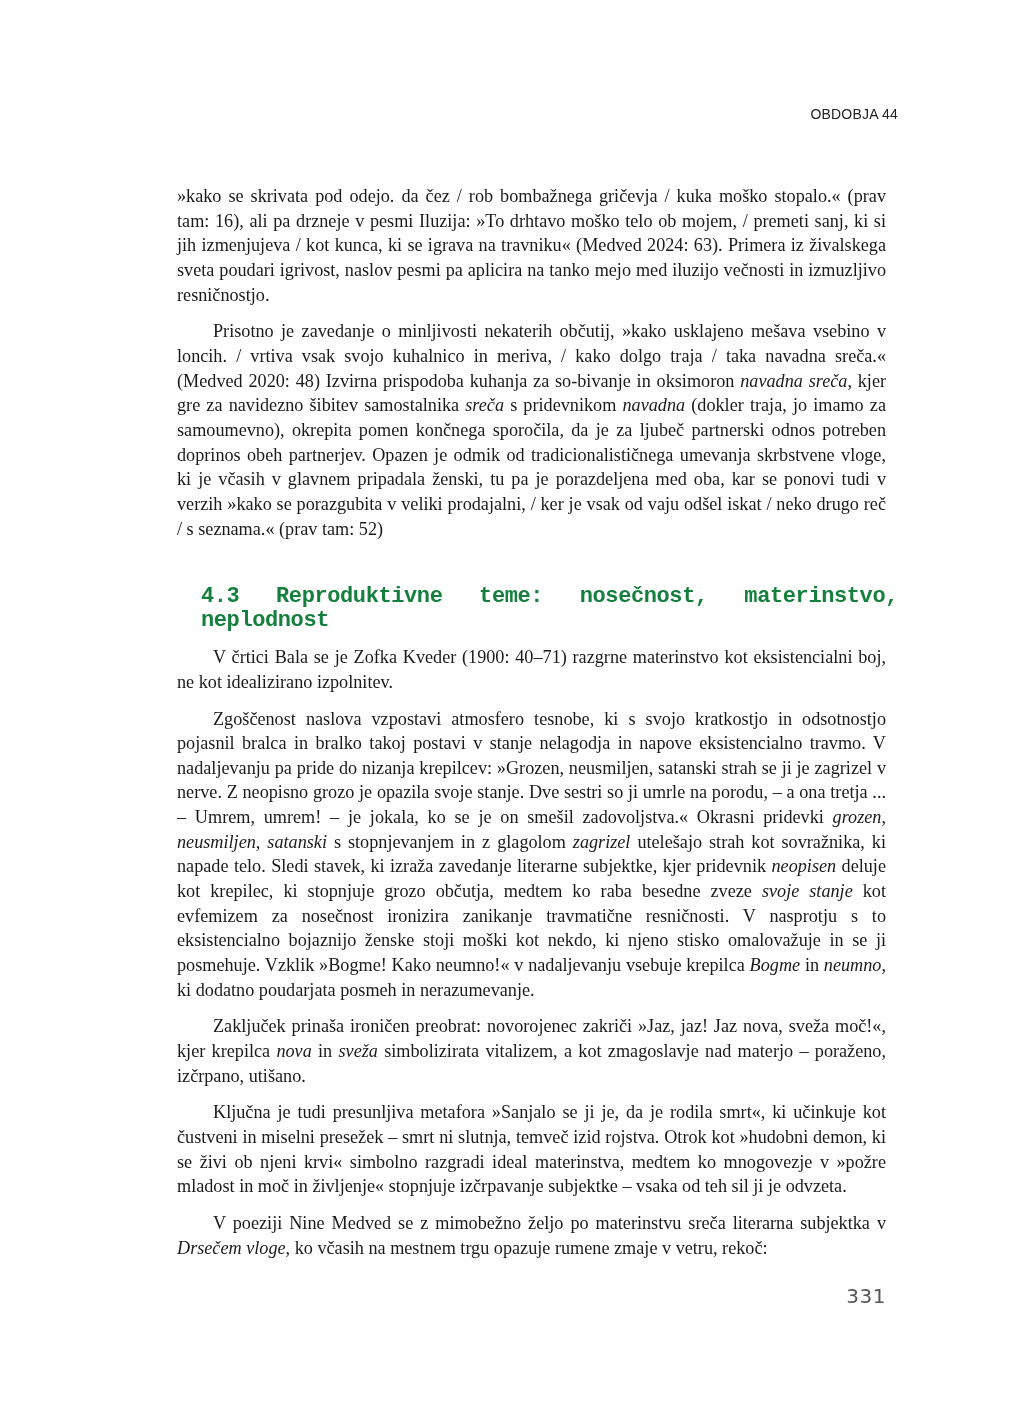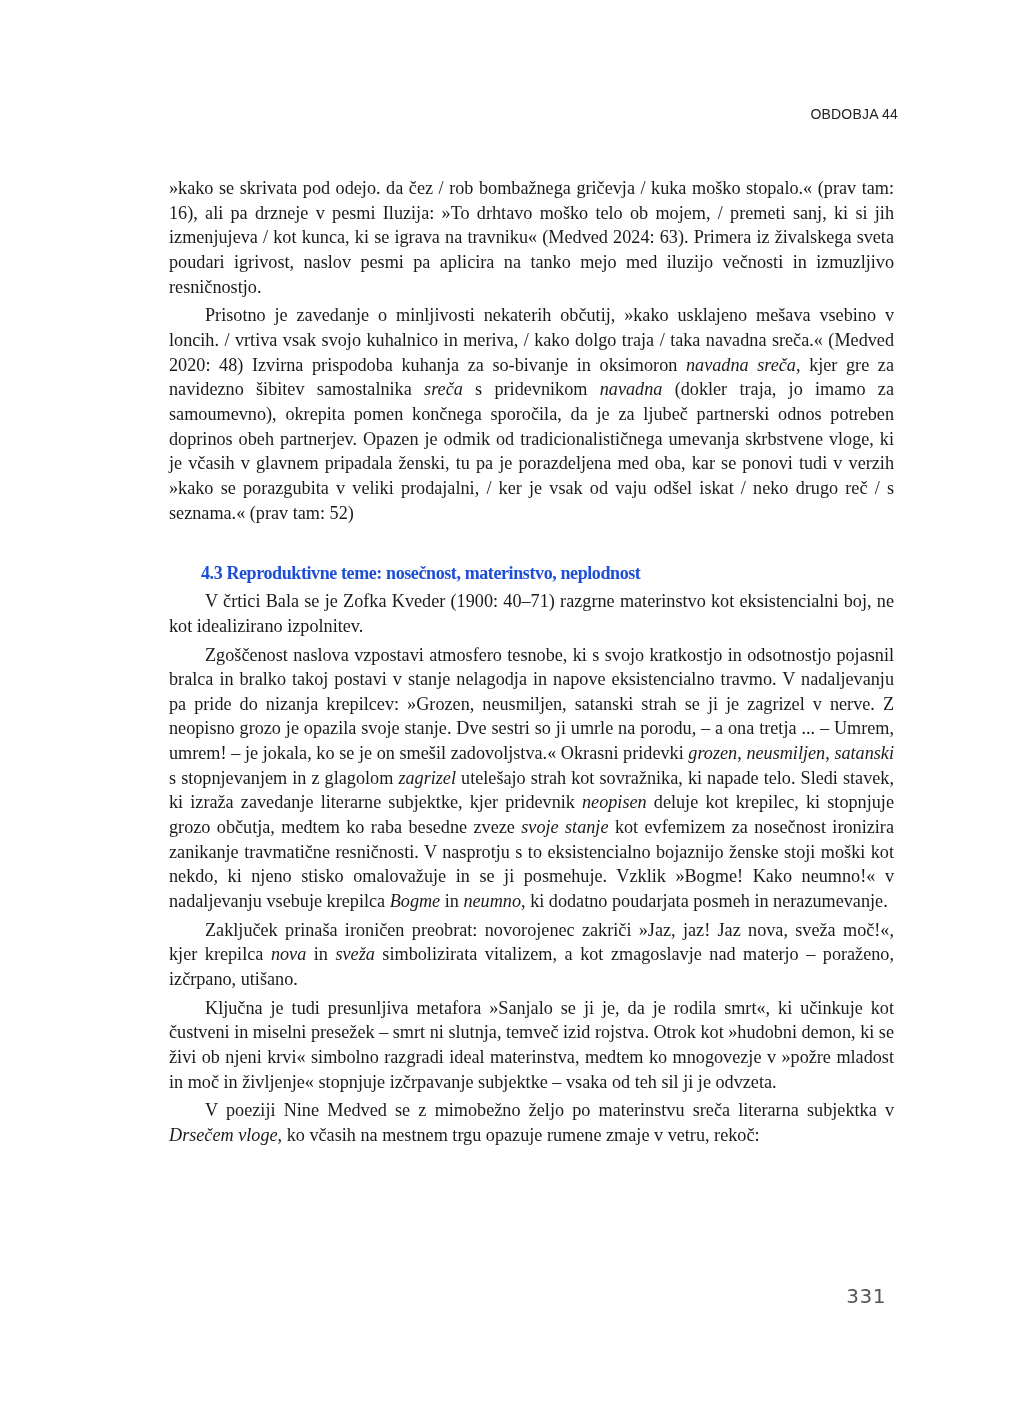--- a/index.html
+++ b/index.html
@@ -1,22 +1,22 @@
 <!DOCTYPE html>
 <html><head>
 <meta charset="utf-8">
 <style>
   html, body { margin:0; padding:0; background:#ffffff; }
   body { width:1024px; height:1412px; position:relative; overflow:hidden; color:#1a1a1a; }
   .header { position:absolute; top:106px; right:126px; font-family:"Liberation Sans", sans-serif; font-size:14px; letter-spacing:0.2px; color:#222; }
   .body { position:absolute; left:165px; top:172px; width:733px; font-family:"Liberation Serif", serif; font-size:18.2px; line-height:24.65px; text-align:justify; hyphens:manual; }
-  .body p { margin:4px; }
+  .body p { margin:12px; }
   .body p.ind { text-indent:36px; }
   .body i { font-style:italic; }
-  h3.sec { margin:8px 0 0 0; padding-left:36px; font-family:Liberation Serif, serif; font-weight:bold; font-size:18px; line-height:24px; letter-spacing:-0.4px; color:#1d4ed8; }
+  h3.sec { margin:8px 0 0 0; padding-left:36px; font-family:Liberation Mono, monospace; font-weight:bold; font-size:22px; line-height:24px; letter-spacing:-0.4px; color:#15803d; }
   .gap { height:24px; }
   .pagenum { position:absolute; top:1284px; right:138px; font-family:"DejaVu Sans", sans-serif; font-size:20px; color:#555; letter-spacing:0.5px; }
 </style>
 </head>
 <body>
 
 <div class="header">OBDOBJA 44</div>
 
 <div class="body">
   <p>»kako se skrivata pod odejo. da čez / rob bombažnega gričevja / kuka moško stopalo.« (prav tam: 16), ali pa drzneje v pesmi Iluzija: »To drhtavo moško telo ob mojem, / premeti sanj, ki si jih izmenjujeva / kot kunca, ki se igrava na travniku« (Medved 2024: 63). Primera iz živalskega sveta poudari igrivost, naslov pesmi pa aplicira na tanko mejo med iluzijo večnosti in izmuzljivo resničnostjo.</p>

